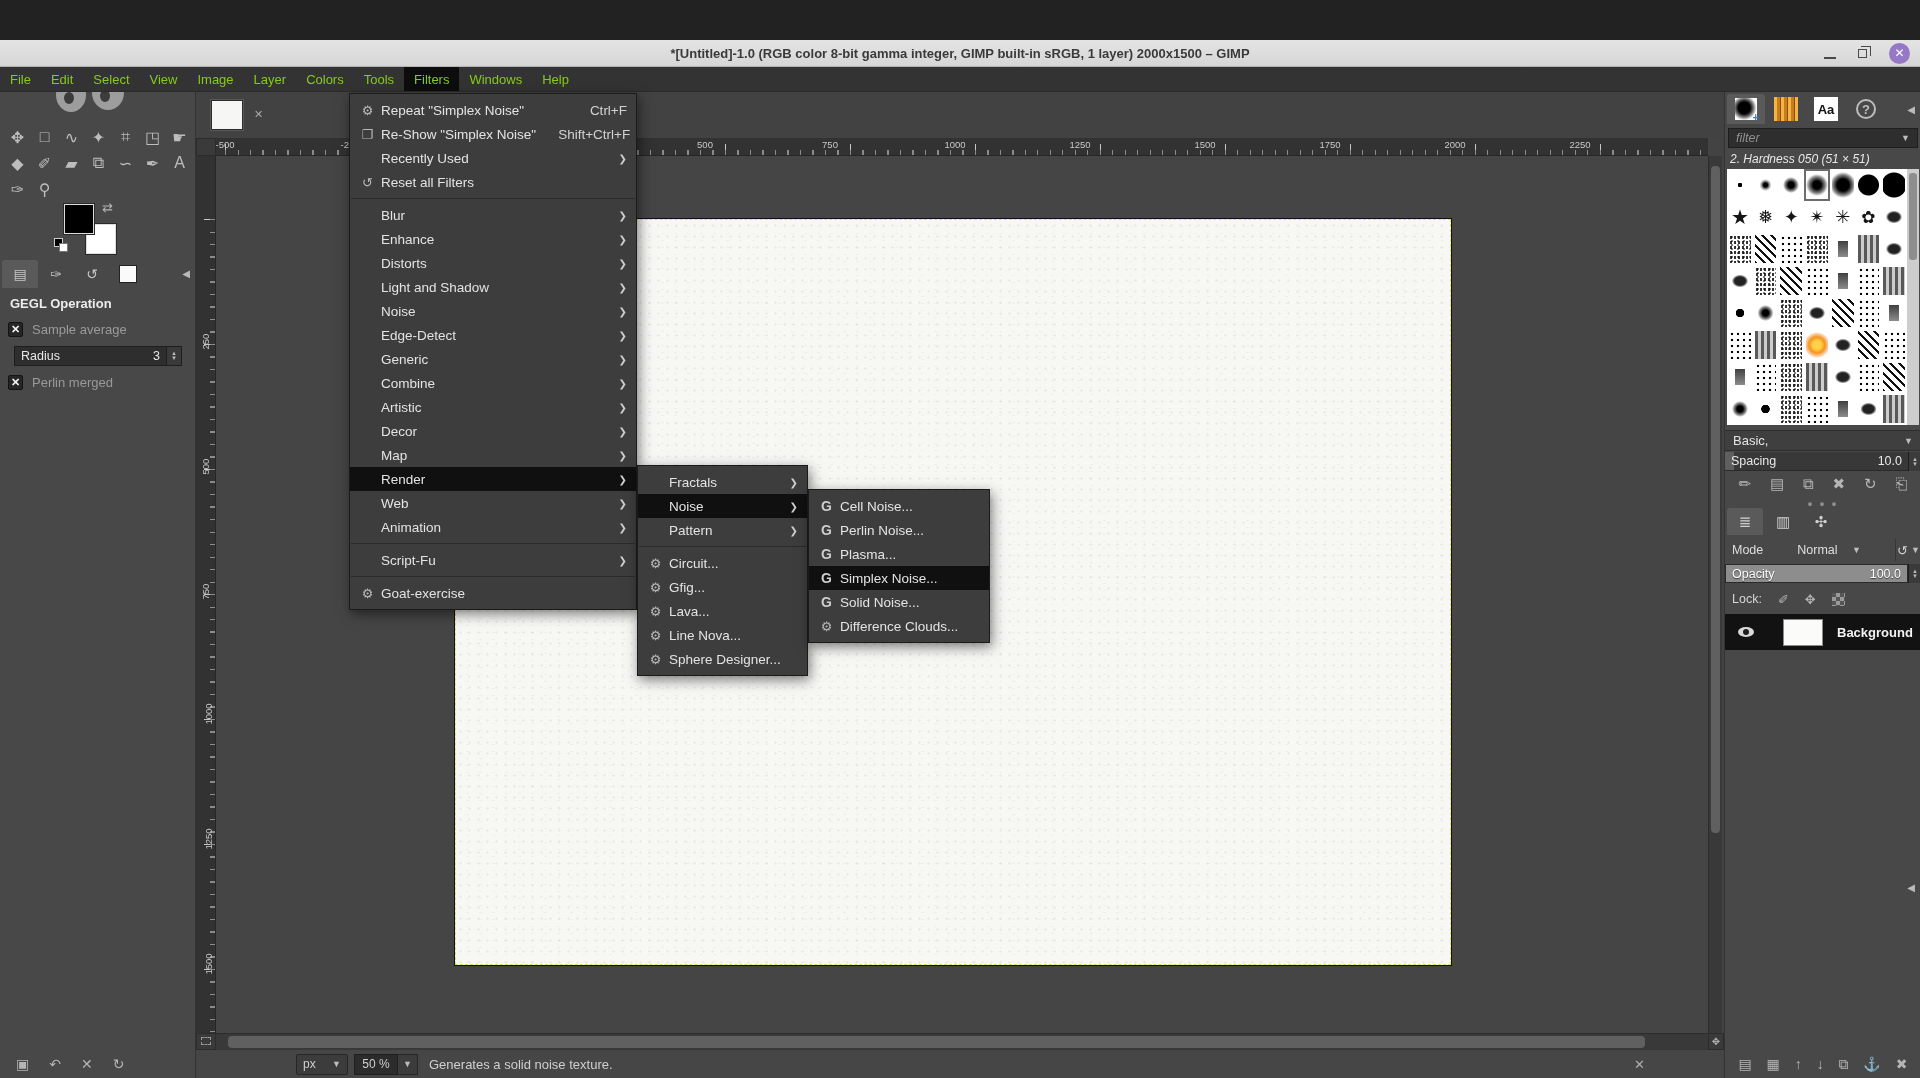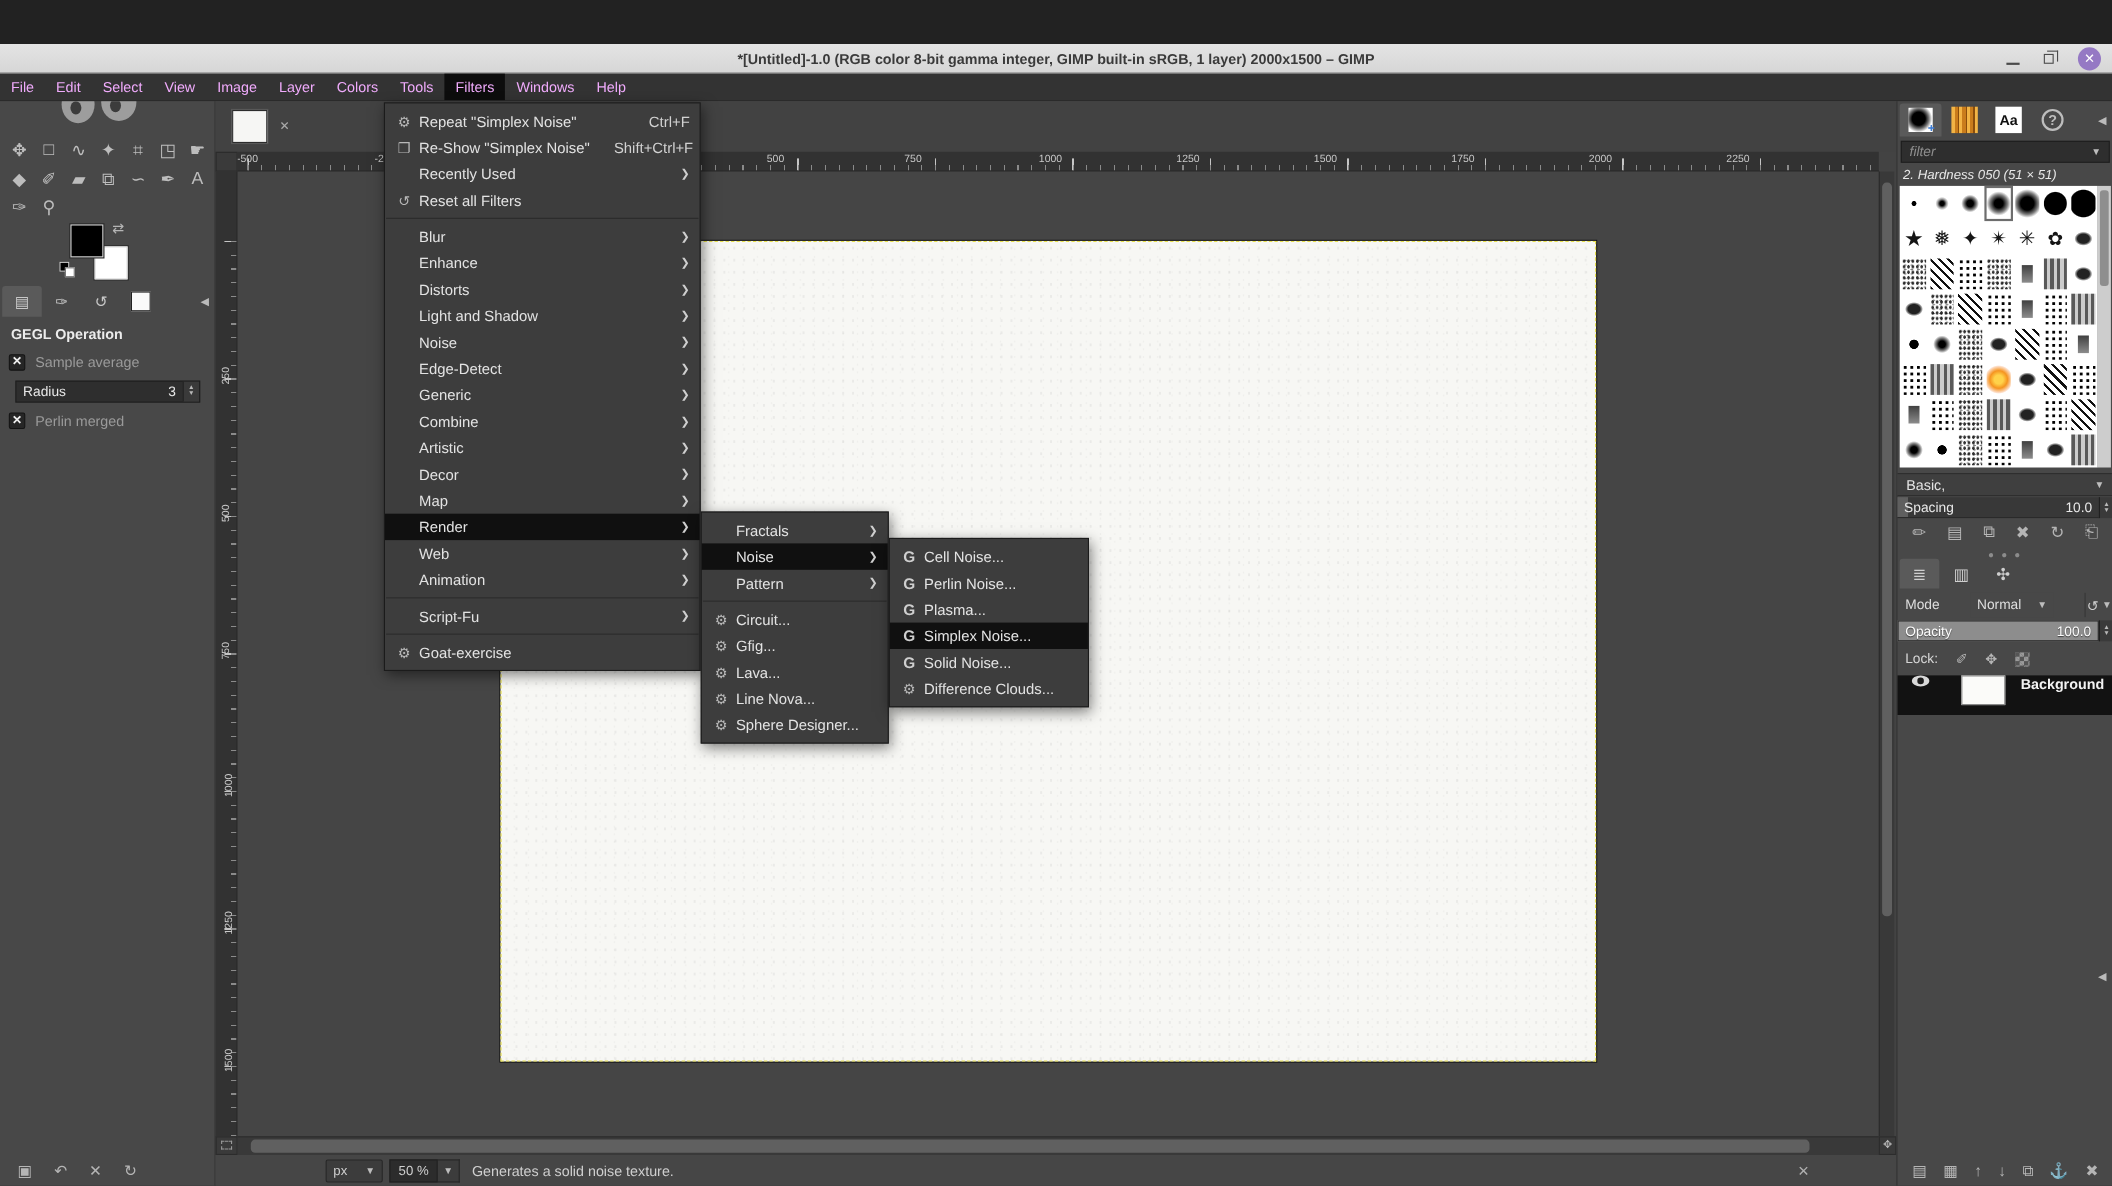--- a/index.html
+++ b/index.html
@@ -16,21 +16,21 @@
   .wb-min { width:12px; height:2px; background:#4a4a4a; margin-top:8px; }
   .wb-max { width:9px; height:9px; border:1px solid #4a4a4a; position:relative; }
   .wb-max:before { content:""; position:absolute; left:2px; top:-4px; width:9px; height:9px;
     border:1px solid #4a4a4a; border-left:none; border-bottom:none; }
   .wb-close { width:21px; height:21px; border-radius:50%; background:#9579c4; color:#fff;
     font-size:12px; line-height:20px; text-align:center; }
 
   
   .menubar { position:absolute; left:0; top:27px; width:1920px; height:25px; background:#333;
     display:flex; align-items:stretch; border-bottom:1px solid #2a2a2a; }
-  .menubar .m-item { color:#f0abfc; font-size:13px; padding:0 10px; display:flex; align-items:center; }
+  .menubar .m-item { color:#84cc16; font-size:13px; padding:0 10px; display:flex; align-items:center; }
   .menubar .m-item.active { background:#0d0d0d; }
 
   
   .toolbox { position:absolute; left:0; top:52px; width:196px; height:986px;
     background:#484848; border-right:1px solid #333; }
   .wilber { position:absolute; left:0; top:0; width:196px; height:30px; overflow:hidden; }
   .wilber i { position:absolute; border-radius:50%; background:#9d9d9d; }
   .wilber i.e1 { left:56px; top:-14px; width:30px; height:34px; }
   .wilber i.e2 { left:92px; top:-16px; width:32px; height:34px; }
   .wilber i.p  { background:#3c3c3c; width:10px; height:12px; border-radius:50%; }
@@ -164,21 +164,21 @@
     font-size:12.5px; color:#fdfdfd; text-shadow:0 1px 1px rgba(0,0,0,.6); }
   .opacity-step { position:absolute; left:183px; top:472px; width:13px; height:19px; }
   .lock-row { position:absolute; left:0; top:496px; width:196px; height:22px; display:flex; align-items:center;
     gap:16px; padding-left:7px; font-size:12.5px; color:#d5d5d5; }
   .lock-row .sm-btn { font-size:13px; }
   .alpha-chk { width:13px; height:13px;
     background-image:linear-gradient(45deg,#9a9a9a 25%,transparent 25% 75%,#9a9a9a 75%),
       linear-gradient(45deg,#9a9a9a 25%,#555 25% 75%,#9a9a9a 75%);
     background-size:8px 8px; background-position:0 0,4px 4px; }
   .layer-row { position:absolute; left:0; top:522px; width:196px; height:36px; background:#121212;
-    display:flex; align-items:flex-start; }
+    display:flex; align-items:center; }
   .eye { width:16px; height:10px; background:#d9d9d9; border-radius:50%; margin-left:13px; position:relative; }
   .eye:after { content:""; position:absolute; left:5px; top:2px; width:6px; height:6px; background:#1c1c1c; border-radius:50%; }
   .layer-thumb { width:40px; height:27px; background:#fbfbf9; border:1px solid #8a8a8a; margin-left:29px; }
   .layer-name { margin-left:14px; font-size:13px; font-weight:bold; color:#f2f2f2; }
   .rd-bottom { position:absolute; left:0; top:964px; width:196px; display:flex; justify-content:space-around; padding:0 6px; }
 
   
   .menu { position:absolute; background:#3d3d3d; border:1px solid #1b1b1b; padding:4px 0;
     box-shadow:2px 4px 12px rgba(0,0,0,.5); z-index:60; }
   .mi { height:24px; display:flex; align-items:center; padding:0 9px 0 7px; font-size:13.5px; color:#e3e3e3; }

